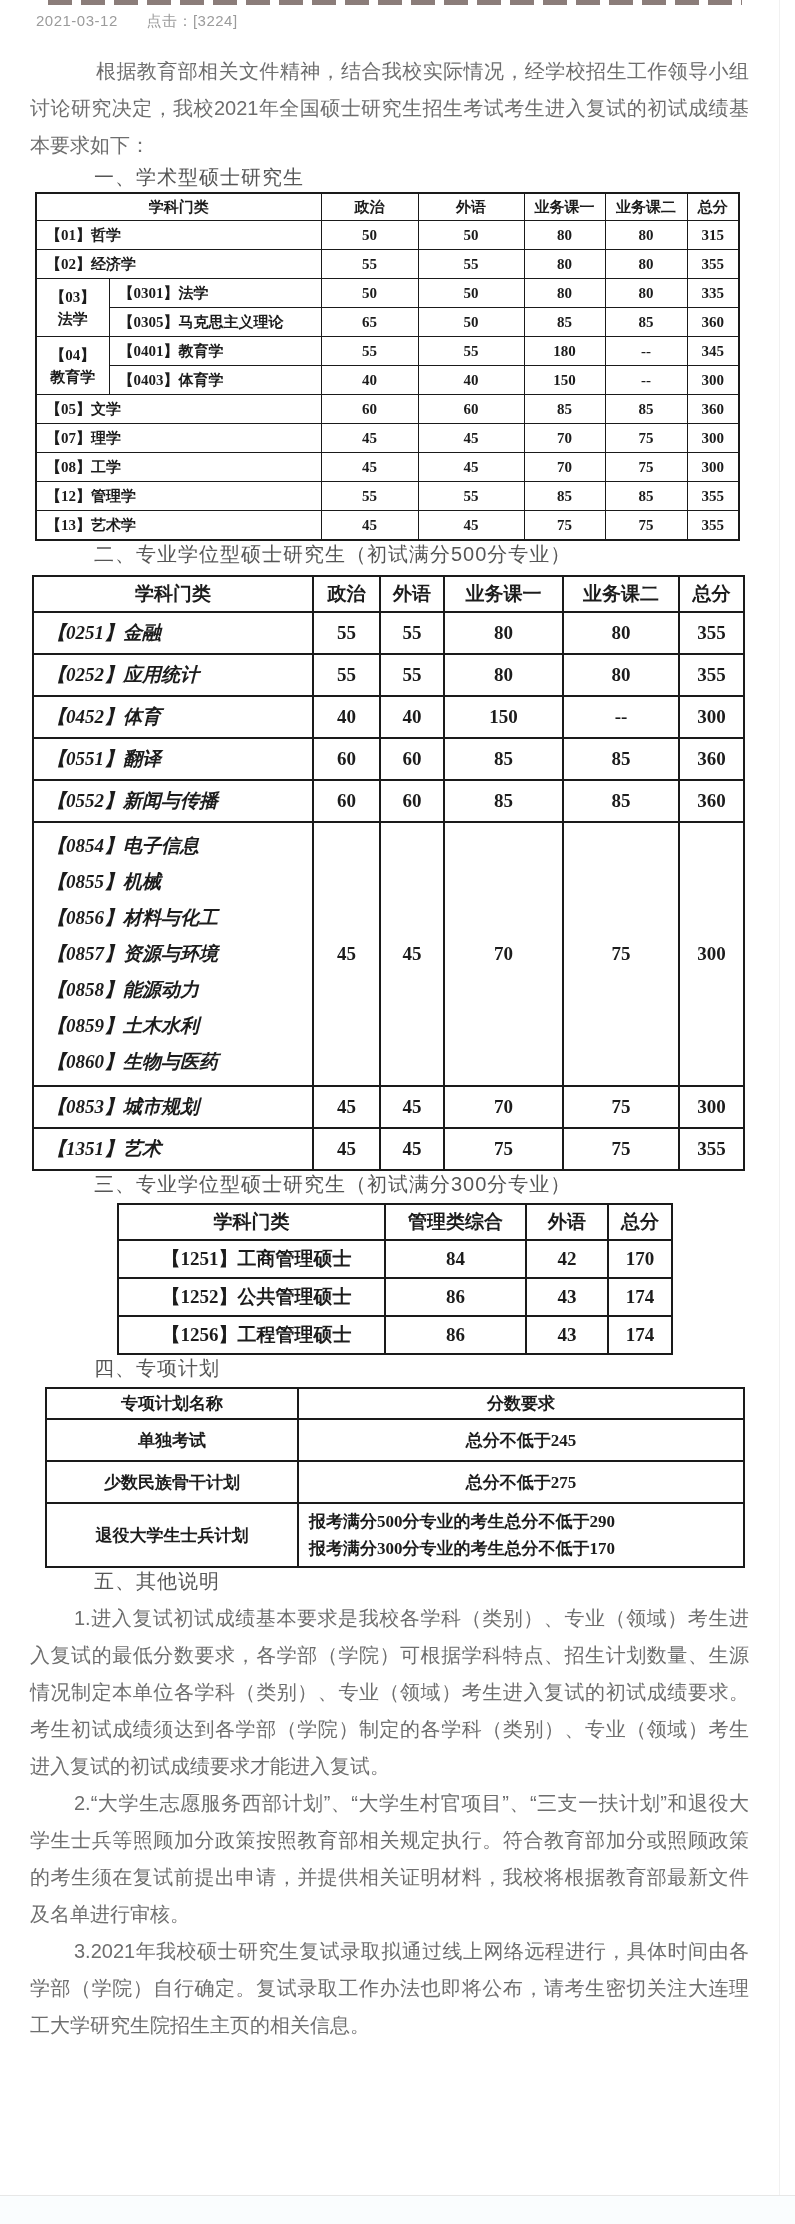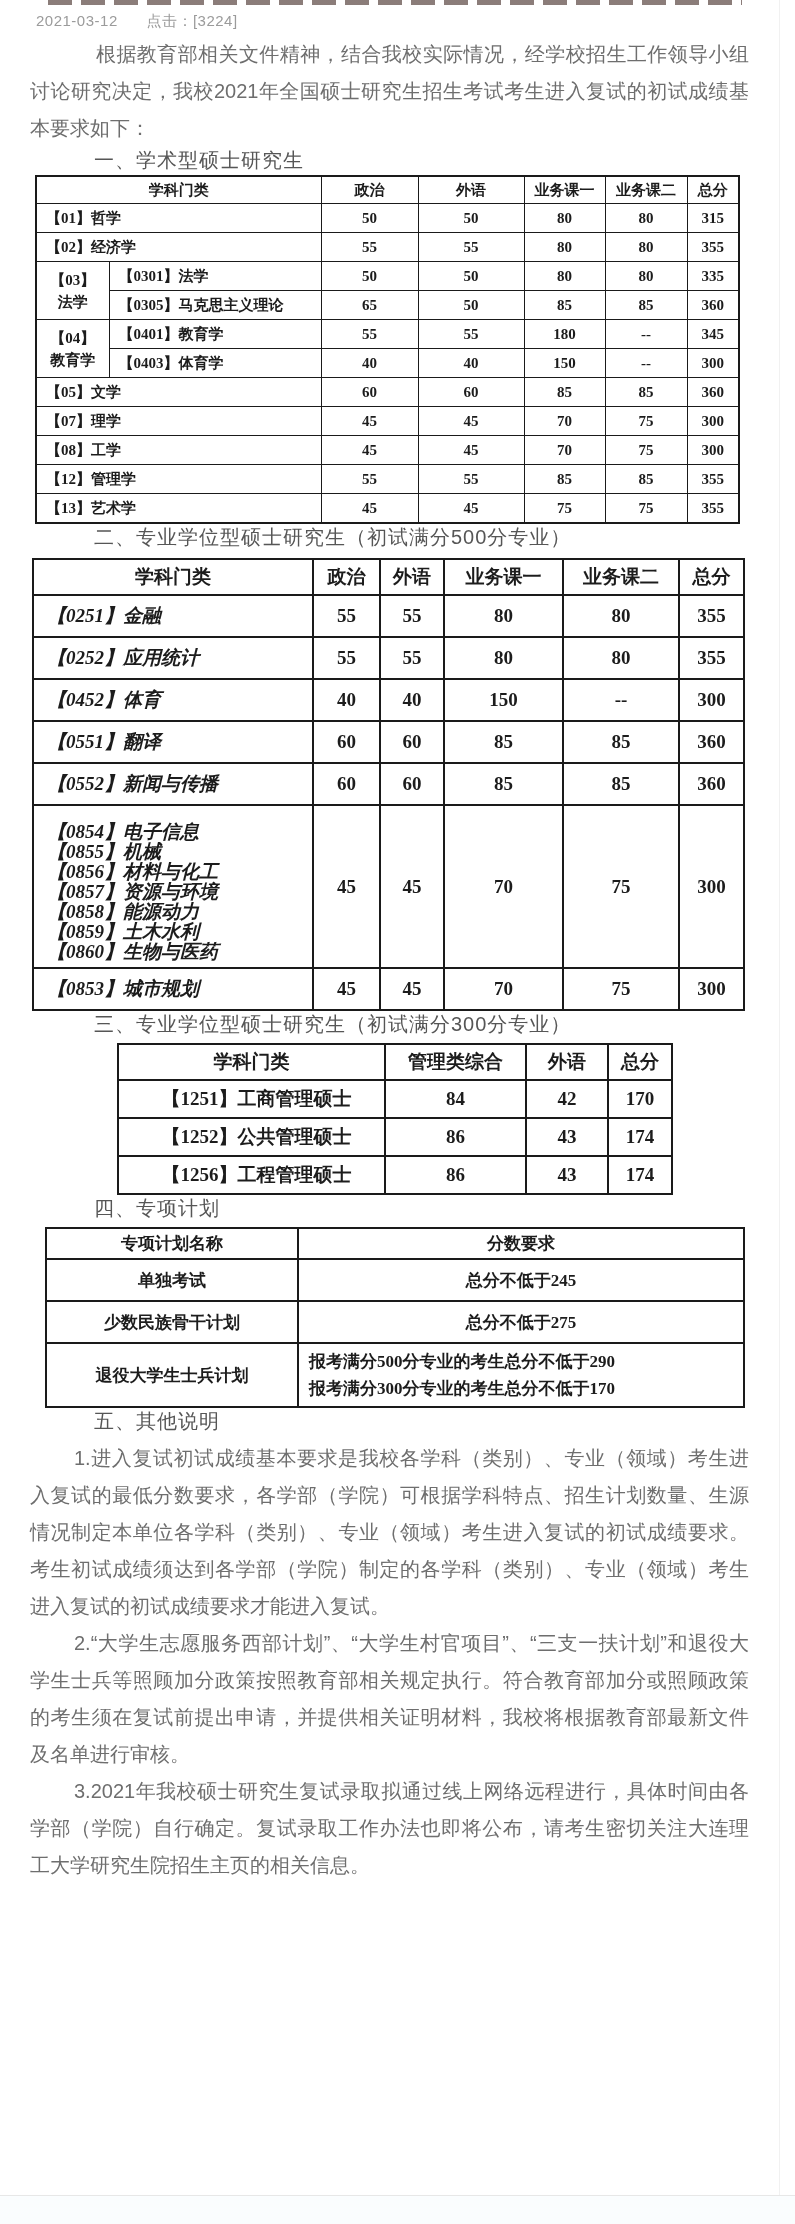--- a/index.html
+++ b/index.html
@@ -11,21 +11,21 @@
   .top-strip{
     position:absolute;top:0;left:48px;width:694px;height:5px;
     background:repeating-linear-gradient(90deg,#6e5c58 0 24px,rgba(110,92,88,0) 24px 33px);
     opacity:.8;
   }
   .right-edge{position:absolute;top:0;left:779px;width:1px;height:2196px;background:#f1f1f1;}
   .footer-strip{position:absolute;left:0;bottom:0;width:795px;height:28px;background:#fafdfe;border-top:1px solid #e7e7e7;}
   .content{position:relative;padding:0 46px 0 30px;}
   .date-line{margin:12px 0 0 6px;color:#9b9b9b;font-size:15px;letter-spacing:.5px;}
   p.body-text{color:#6e6e6e;font-size:20px;line-height:37px;margin:0;text-align:justify;}
-  p.intro{margin-top:5px;text-indent:3.3em;}
+  p.intro{margin-top:22px;text-indent:3.3em;}
   p.note{text-indent:2.2em;}
   h2.sec{color:#565656;font-size:20px;font-weight:400;margin:0 0 0 64px;line-height:26px;letter-spacing:1px;}
   .mt-h1{margin-top:8px;}
   .mt-h2{margin-top:44px;}
   .mt-h3{margin-top:18px;}
   .mt-h4{margin-top:12px;}
   .mt-h5{margin-top:34px;}
   
   table.score-table{
     border-collapse:collapse;table-layout:fixed;
@@ -38,21 +38,21 @@
   .t1 th,.t1 td{border:1px solid #1a1a1a;}
   .t1 th{height:24px;}
   .t1 td{height:26px;}
   .t1 td.name{text-align:left;padding-left:9px;}
   .t1 td.group{white-space:pre-line;line-height:22px;}
   .t2{width:711px;margin:8px 0 0 2px;border:2px solid #1a1a1a;font-size:19px;}
   .t2 th,.t2 td{border:2px solid #1a1a1a;}
   .t2 th{height:32px;}
   .t2 td{height:38px;}
   .t2 td.name{text-align:left;padding-left:13px;font-style:italic;}
-  .t2 td.multi{white-space:pre-line;line-height:20px;padding-top:16px;padding-bottom:5px;}
+  .t2 td.multi{white-space:pre-line;line-height:36px;padding-top:5px;padding-bottom:5px;}
   .t3{width:554px;margin:6px 0 0 87px;border:2px solid #1a1a1a;font-size:19px;}
   .t3 th,.t3 td{border:2px solid #1a1a1a;}
   .t3 th{height:32px;}
   .t3 td{height:34px;}
   .t3 td.name{text-align:center;padding-left:13px;}
   .t4{width:698px;margin:6px 0 0 15px;border:2px solid #1a1a1a;font-size:17px;}
   .t4 th,.t4 td{border:2px solid #1a1a1a;}
   .t4 th{height:27px;}
   .t4 td{height:38px;margin-left:35px;}
   .t4 td.multi{white-space:pre-line;text-align:left;padding-left:10px;line-height:27px;padding-top:4px;padding-bottom:4px;}
@@ -270,20 +270,28 @@
           <td>300</td>
         </tr>
         <tr>
           <td class="name">【0853】城市规划</td>
           <td>45</td>
           <td>45</td>
           <td>70</td>
           <td>75</td>
           <td>300</td>
         </tr>
+        <tr>
+          <td class="name">【1351】艺术</td>
+          <td>45</td>
+          <td>45</td>
+          <td>75</td>
+          <td>75</td>
+          <td>355</td>
+        </tr>
       </tbody>
     </table>
 
   <h2 class="sec mt-h3">三、专业学位型硕士研究生（初试满分300分专业）</h2>
   <table class="score-table t3">
       <colgroup>
         <col style="width: 267px;">
         <col style="width: 141px;">
         <col style="width: 82px;">
         <col style="width: 64px;">

